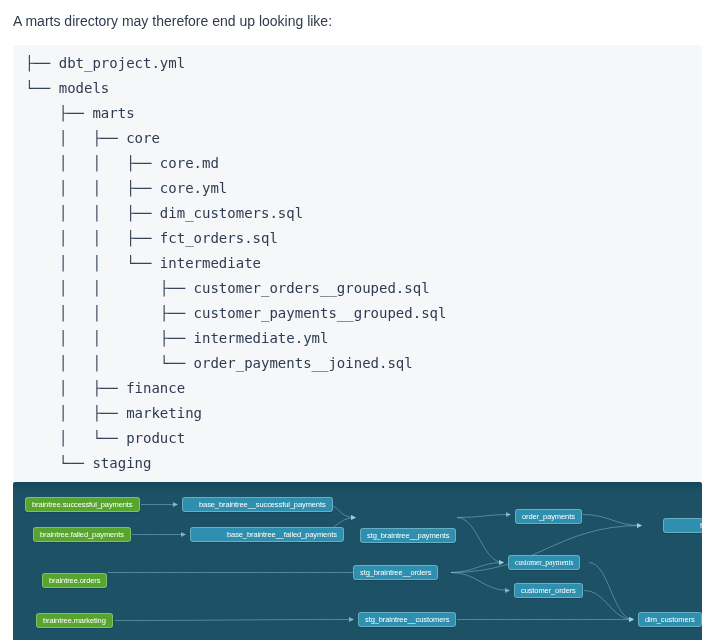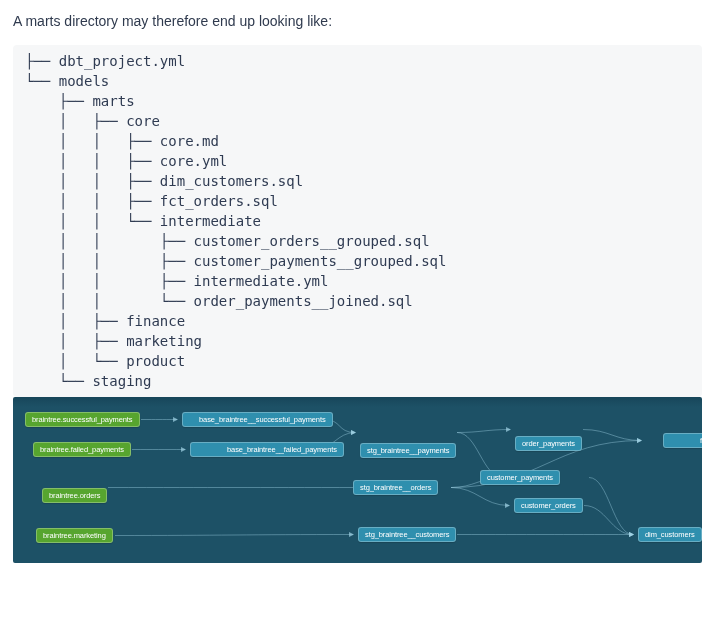--- a/index.html
+++ b/index.html
@@ -20,21 +20,21 @@
     background: #f6f7f8;
     border-radius: 4px;
     padding: 6px 12px;
     width: 689px;
     overflow: hidden;
   }
   .code-block code {
     display: block;
     font-family: "DejaVu Sans Mono", "Liberation Mono", monospace;
     font-size: 14px;
-    line-height: 20px;
+    line-height: 25px;
     color: #2f3b52;
     white-space: pre;
   }
 
   .dag {
     position: relative;
     width: 689px;
     height: 166px;
     border-radius: 2px;
     overflow: hidden;
@@ -106,23 +106,23 @@
         <path d="M 571 108.5 C 593.05 108.5, 597.95 137.5, 620 137.5" fill="none" stroke="#9FD2E4" stroke-opacity="0.42" stroke-width="1" marker-end="url(#arrow)"></path>
         <path d="M 102 138.5 C 209.10000000000002 138.5, 232.89999999999998 137.5, 340 137.5" fill="none" stroke="#9FD2E4" stroke-opacity="0.42" stroke-width="1" marker-end="url(#arrow)"></path>
         <path d="M 444 137.5 C 523.2 137.5, 540.8 137.5, 620 137.5" fill="none" stroke="#9FD2E4" stroke-opacity="0.42" stroke-width="1" marker-end="url(#arrow)"></path>
       </svg>
 
   <div class="dag-node" style="left: 12px; top: 15px; background: rgb(87, 165, 47); color: rgb(255, 255, 255);">braintree.successful_payments</div>
       <div class="dag-node" style="left: 169px; top: 15px; background: rgb(47, 143, 174); color: rgb(255, 255, 255); padding-left: 16px;">base_braintree__successful_payments</div>
       <div class="dag-node" style="left: 20px; top: 45px; background: rgb(87, 165, 47); color: rgb(255, 255, 255);">braintree.failed_payments</div>
       <div class="dag-node" style="left: 177px; top: 45px; background: rgb(47, 143, 174); color: rgb(255, 255, 255); padding-left: 36px;">base_braintree__failed_payments</div>
       <div class="dag-node" style="left: 347px; top: 46px; background: rgb(47, 143, 174); color: rgb(255, 255, 255);">stg_braintree__payments</div>
-      <div class="dag-node" style="left: 502px; top: 39px; background: rgb(47, 143, 174); color: rgb(255, 255, 255);">order_payments</div>
+      <div class="dag-node" style="left: 502px; top: 27px; background: rgb(47, 143, 174); color: rgb(255, 255, 255);">order_payments</div>
       <div class="dag-node" style="left: 650px; top: 36px; background: rgb(47, 143, 174); color: rgb(255, 255, 255); padding-left: 36px;">fct_orders</div>
-      <div class="dag-node" style="left: 467px; top: 73px; background: rgb(47, 143, 174); color: rgb(255, 255, 255);">customer_payments</div>
+      <div class="dag-node" style="left: 495px; top: 73px; background: rgb(47, 143, 174); color: rgb(255, 255, 255); font-family: Liberation Serif, serif;">customer_payments</div>
       <div class="dag-node" style="left: 501px; top: 101px; background: rgb(47, 143, 174); color: rgb(255, 255, 255);">customer_orders</div>
       <div class="dag-node" style="left: 29px; top: 83px; background: rgb(87, 165, 47); color: rgb(255, 255, 255); margin-top: 8px;">braintree.orders</div>
       <div class="dag-node" style="left: 340px; top: 83px; background: rgb(47, 143, 174); color: rgb(255, 255, 255);">stg_braintree__orders</div>
       <div class="dag-node" style="left: 23px; top: 131px; background: rgb(87, 165, 47); color: rgb(255, 255, 255);">braintree.marketing</div>
       <div class="dag-node" style="left: 345px; top: 130px; background: rgb(47, 143, 174); color: rgb(255, 255, 255);">stg_braintree__customers</div>
       <div class="dag-node" style="left: 625px; top: 130px; background: rgb(47, 143, 174); color: rgb(255, 255, 255);">dim_customers</div>
     </div>
 
 </div>
 

